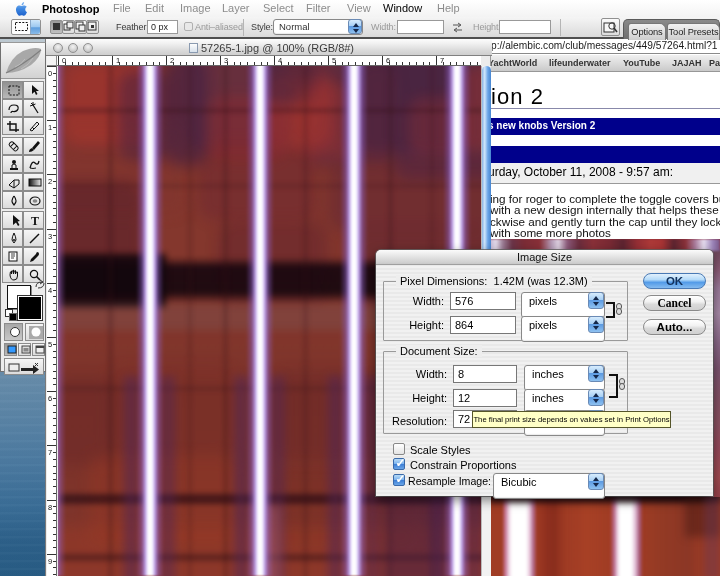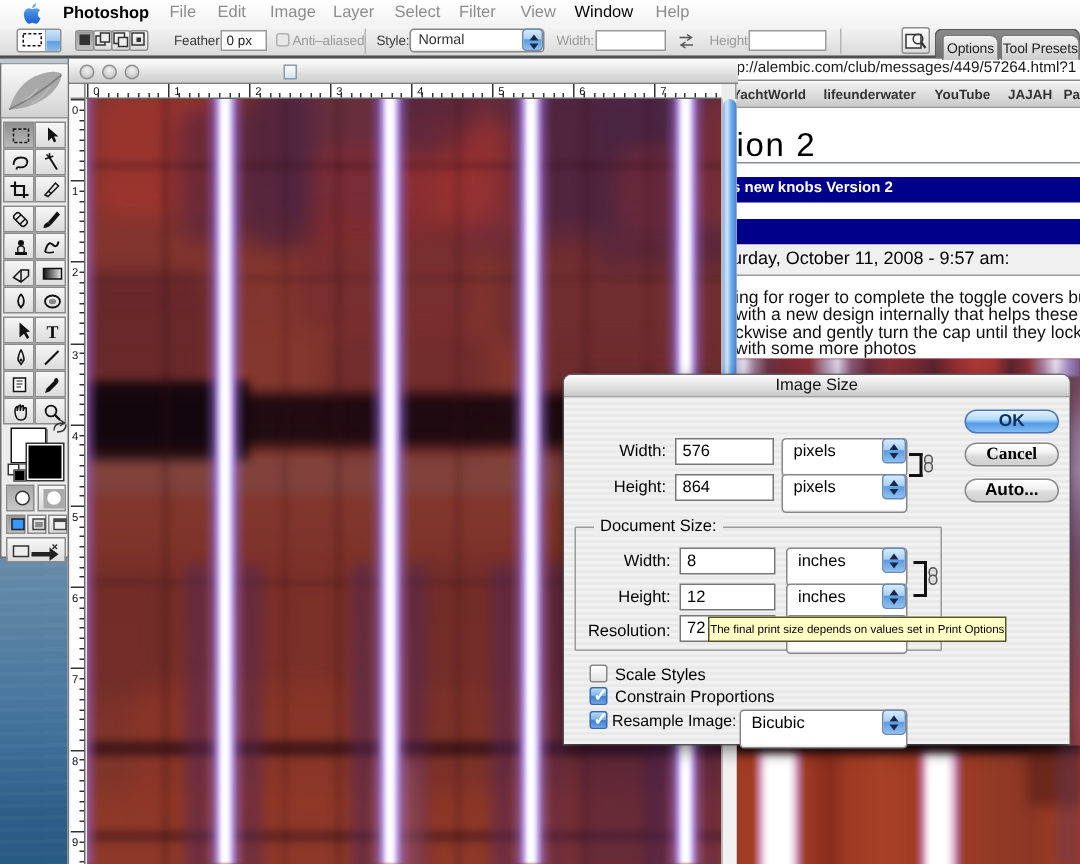--- a/index.html
+++ b/index.html
@@ -164,20 +164,21 @@
       </div>
     </div>
   </div>
 
   <div id="docwin" class="abs">
     <div id="dtitle">
       <div class="tl" style="left:7px"></div>
       <div class="tl" style="left:22px"></div>
       <div class="tl" style="left:37px"></div>
       <div id="dicon"></div>
+      <div id="dtext">57265-1.jpg @ 100% (RGB/8#)</div>
     </div>
     <div id="hruler">
         <div class="hnum" style="left:5.1px">0</div>
         <div class="htick" style="left:1.1px;height:10px;top:0px"></div>
         <div class="htick" style="left:7.8px"></div>
         <div class="htick" style="left:14.6px"></div>
         <div class="htick" style="left:21.4px"></div>
         <div class="htick" style="left:28.1px"></div>
         <div class="htick" style="left:34.9px"></div>
         <div class="htick" style="left:41.6px"></div>
@@ -625,20 +626,23 @@
     </div>
     <div id="owell">
       <div class="otab" style="left:4px;width:38px">Options</div>
       <div class="otab" style="left:43px;width:53px">Tool Presets</div>
     </div>
   </div>
 
   <div id="dialog" class="abs">
     <div id="dtitlebar">Image Size</div>
 
+    <div class="group" style="top:31px; height:60px;">
+      <div class="glabel">Pixel Dimensions:&nbsp; 1.42M (was 12.3M)</div>
+    </div>
     <div class="frow" style="top:42px; left:0; width:330px;">
       <span class="flabel" style="left:0; width:68px;">Width:</span>
       <div class="tbox" style="left:74px; top:0; width:66px;">576</div>
       <div class="pop" style="left:145px; top:0; width:84px;">pixels<div class="stepper"></div></div>
     </div>
     <div class="frow" style="top:66px; left:0; width:330px;">
       <span class="flabel" style="left:0; width:68px;">Height:</span>
       <div class="tbox" style="left:74px; top:0; width:66px;">864</div>
       <div class="pop" style="left:145px; top:0; width:84px;">pixels<div class="stepper"></div></div>
     </div>

